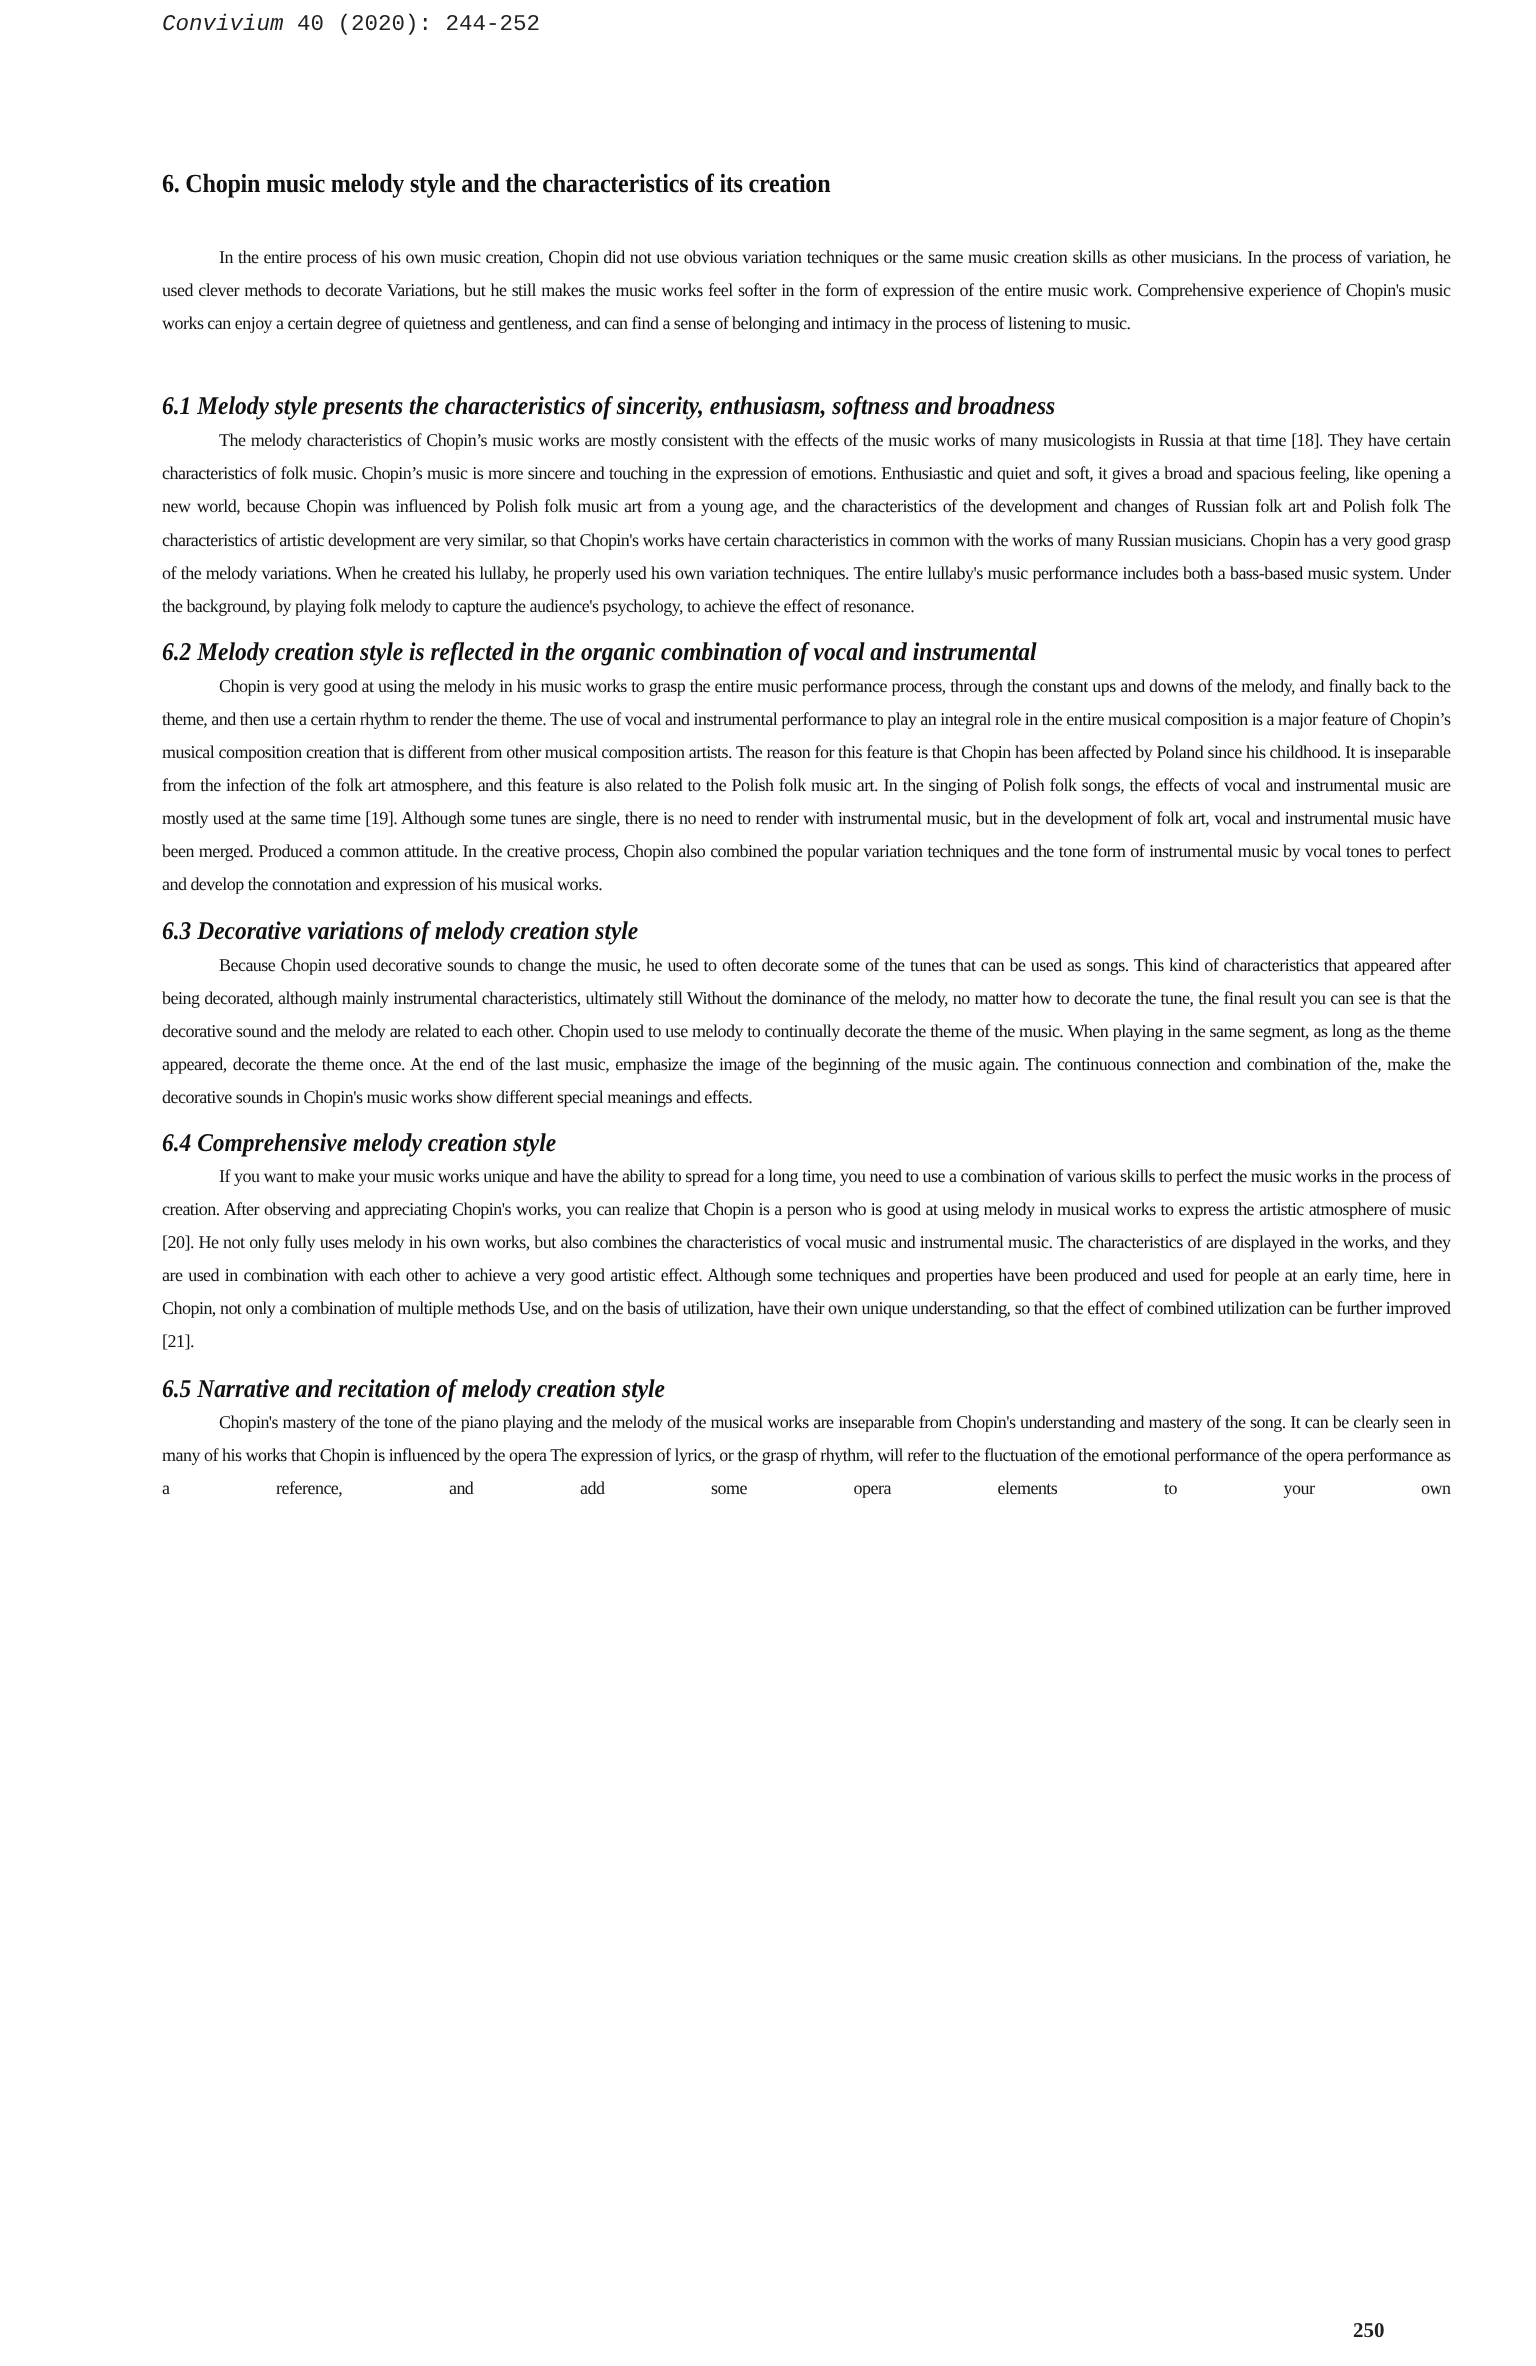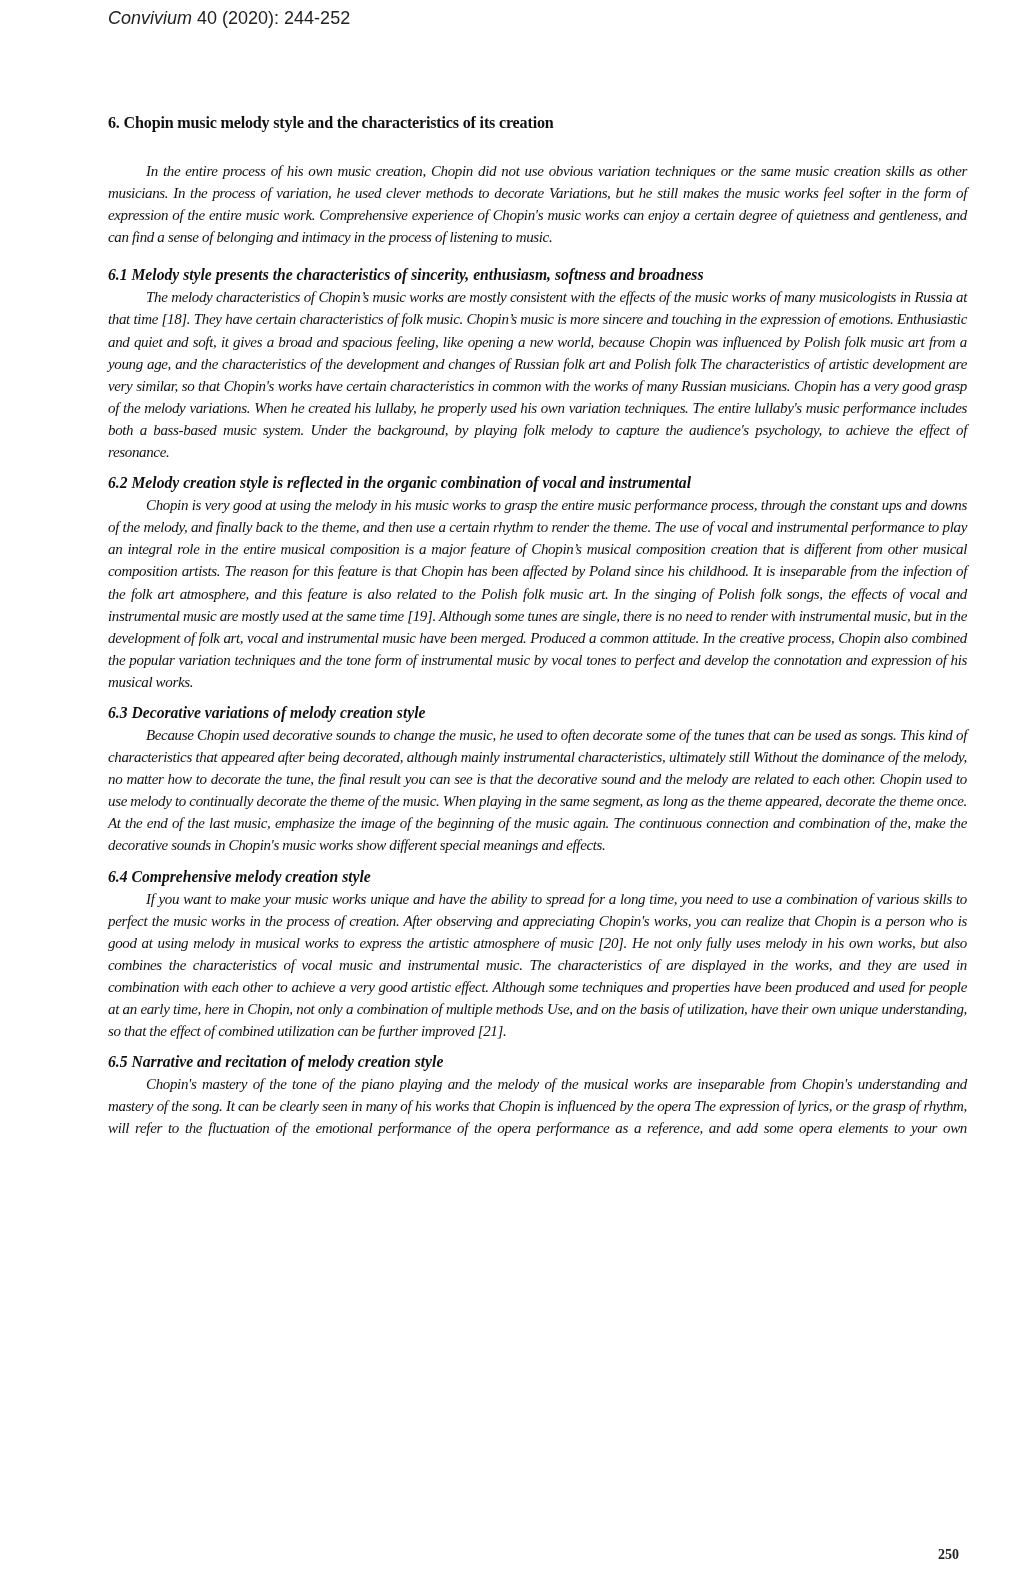--- a/index.html
+++ b/index.html
@@ -1,25 +1,25 @@
 <!DOCTYPE html>
 <html><head>
   <meta charset="utf-8">
   <style>
     html, body { margin: 0; padding: 0; background: #ffffff; }
     body { width: 1024px; height: 1577px; position: relative; overflow: hidden; color: #111; font-family: "Liberation Serif", serif; }
-    .running-head { position: absolute; left: 108px; top: 8px; font-family: Liberation Sans, sans-serif; font-size: 18px; color: #222; }
+    .running-head { position: absolute; left: 108px; top: 8px; font-family: Liberation Mono, monospace; font-size: 15px; color: #222; }
     .running-head i { font-style: italic; }
     .content { position: absolute; left: 108px; top: 112px; width: 859px; }
     h1 { font-size: 17.5px; font-weight: bold; margin: 0 0 27px 0; letter-spacing: -0.2px; transform: scaleX(0.92); transform-origin: left; }
     h2 { font-size: 17px; font-weight: bold; font-style: italic; margin: 0; line-height: 22px; transform: scaleX(0.92); transform-origin: left; white-space: nowrap; }
-    p { font-size: 15px; line-height: 22.1px; margin: 0; text-align: justify; text-indent: 38px; letter-spacing: -0.35px; font-style: italic; }
+    p { font-size: 12px; line-height: 22.1px; margin: 0; text-align: justify; text-indent: 38px; letter-spacing: -0.35px; }
     .sec { margin-top: 9px; }
-    .sec-first { margin-top: 16px; }
-    .page-number { position: absolute; left: 938px; top: 1547px; font-size: 14px; font-weight: bold; color: #222; }
+    .sec-first { margin-top: 34px; }
+    .page-number { position: absolute; left: 902px; top: 1547px; font-size: 14px; font-weight: bold; color: #222; }
   </style>
 </head>
 <body>
 
 <div class="running-head"><i>Convivium</i><span> 40 (2020): 244-252</span></div>
 
 <div class="content">
   <h1>6. Chopin music melody style and the characteristics of its creation</h1>
   <p>In the entire process of his own music creation, Chopin did not use obvious variation techniques or the same music creation skills as other musicians. In the process of variation, he used clever methods to decorate Variations, but he still makes the music works feel softer in the form of expression of the entire music work. Comprehensive experience of Chopin's music works can enjoy a certain degree of quietness and gentleness, and can find a sense of belonging and intimacy in the process of listening to music.</p>
 

